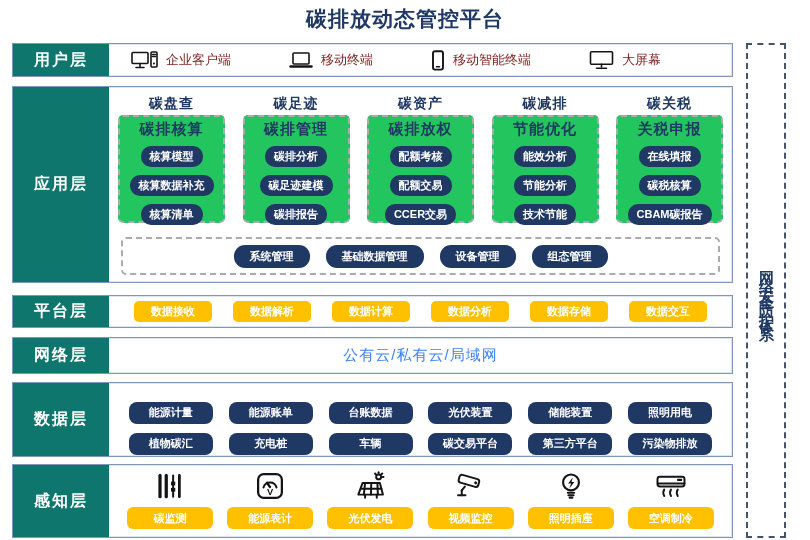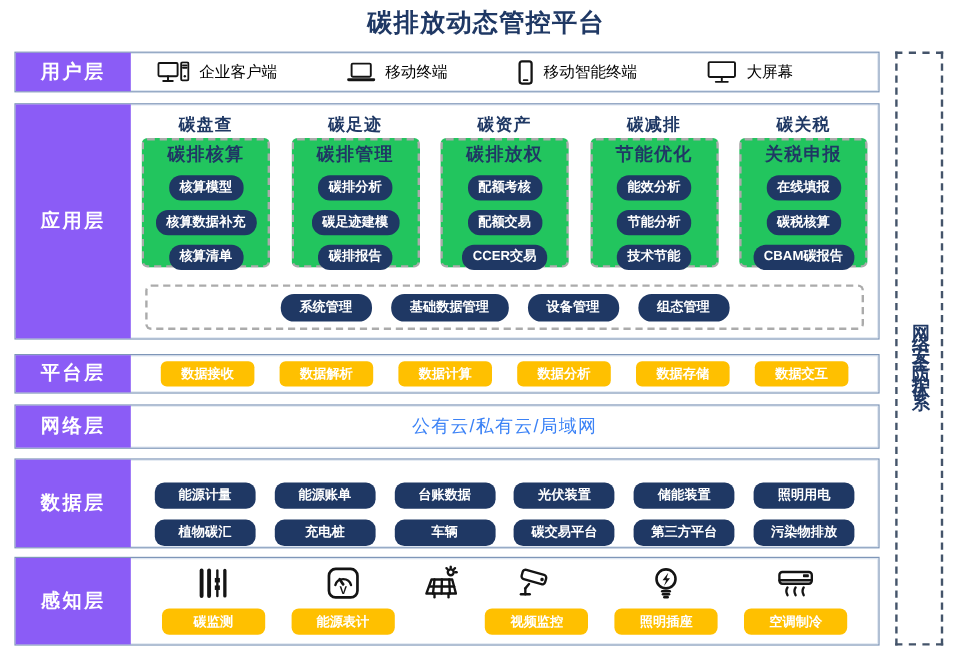--- a/index.html
+++ b/index.html
@@ -6,25 +6,25 @@
   body{width:810px;height:540px;overflow:hidden;font-family:"Liberation Sans","DejaVu Sans",sans-serif;}
   .page{position:relative;width:810px;height:420px;background:#fff;}
   .title{position:absolute;top:5px;left:0;width:810px;text-align:center;font-size:21px;font-weight:bold;color:#1F3864;letter-spacing:1px;}
   .row{position:absolute;left:12px;width:721px;box-sizing:border-box;border:1px solid #7E96B8;box-shadow:inset 0 0 0 1px rgba(158,180,212,.35);display:flex;background:#fff;}
   .row-user{top:43px;height:34px;}
   .row-app{top:86px;height:197px;}
   .row-platform{top:295px;height:33px;font-family:Liberation Mono, monospace;}
   .row-network{top:337px;height:37px;}
   .row-data{top:382px;height:75px;}
   .row-perception{top:464px;height:74px;}
-  .layer-label{flex:0 0 96px;background:#8b5cf6;color:#fff;font-weight:bold;font-size:16px;display:flex;align-items:center;justify-content:center;letter-spacing:2px;}
+  .layer-label{flex:0 0 96px;background:#0f766e;color:#fff;font-weight:bold;font-size:16px;display:flex;align-items:center;justify-content:center;letter-spacing:2px;}
   .layer-content{flex:1;position:relative;min-width:0;}
   
   .user-content{display:flex;align-items:center;gap:58px;padding-left:22px;}
-  .device{display:flex;align-items:center;gap:8px;color:#000000;font-size:13px;white-space:nowrap;}
+  .device{display:flex;align-items:center;gap:8px;color:#7f1d1d;font-size:13px;white-space:nowrap;}
   .device svg{display:block;}
   
   .app-content{padding:7px 9px 4px;}
   .app-cols{display:flex;justify-content:space-between;}
   .app-col{width:107px;display:flex;flex-direction:column;align-items:center;}
   .app-col-header{font-size:14px;font-weight:bold;color:#1F3864;height:19px;line-height:19px;letter-spacing:1px;}
   .app-dashed{margin-top:2px;width:100%;box-sizing:border-box;height:108px;border:2px dashed #ABABAB;border-radius:5px;display:flex;flex-direction:column;align-items:center;padding-top:3px;gap:8px;background:#22c55e;}
   .box-title{font-size:15px;font-weight:bold;color:#1F3864;letter-spacing:1px;line-height:18px;}
   .chip{background:#1F3864;color:#fff;font-size:11px;font-weight:bold;line-height:1;padding:5px 9px;border-radius:10px;white-space:nowrap;}
   .app-bottom{margin:14px 3px 0;height:38px;border:2px dashed #ABABAB;border-radius:5px;display:flex;align-items:center;justify-content:center;gap:16px;box-sizing:border-box;}
@@ -241,20 +241,21 @@
               <line x1="17.1" y1="1.8" x2="17.7" y2="2.4"></line>
               <path d="M7 9.5 L21 9.5 L23.5 19 L3.5 19 Z"></path>
               <line x1="9" y1="9.5" x2="8" y2="19"></line>
               <line x1="14" y1="9.5" x2="13.8" y2="19"></line>
               <line x1="19" y1="9.5" x2="19.4" y2="19"></line>
               <line x1="6" y1="14.2" x2="22.3" y2="14.2"></line>
               <line x1="9" y1="19" x2="9" y2="21.5"></line>
               <line x1="18.5" y1="19" x2="18.5" y2="21.5"></line>
             </svg>
           </span>
+          <div class="ychip">光伏发电</div>
         </div>
         <div class="sensor">
           <span class="icon">
             <svg width="32" height="28" viewBox="0 0 26 22">
               <g transform="rotate(16 11 7)">
                 <rect x="3" y="3.5" width="16.5" height="6.5" rx="2"></rect>
                 <circle class="f" cx="17" cy="6.8" r="1.2"></circle>
               </g>
               <line x1="8" y1="11.5" x2="5.5" y2="14.5"></line>
               <line x1="5.5" y1="14.5" x2="5.5" y2="18.5"></line>

